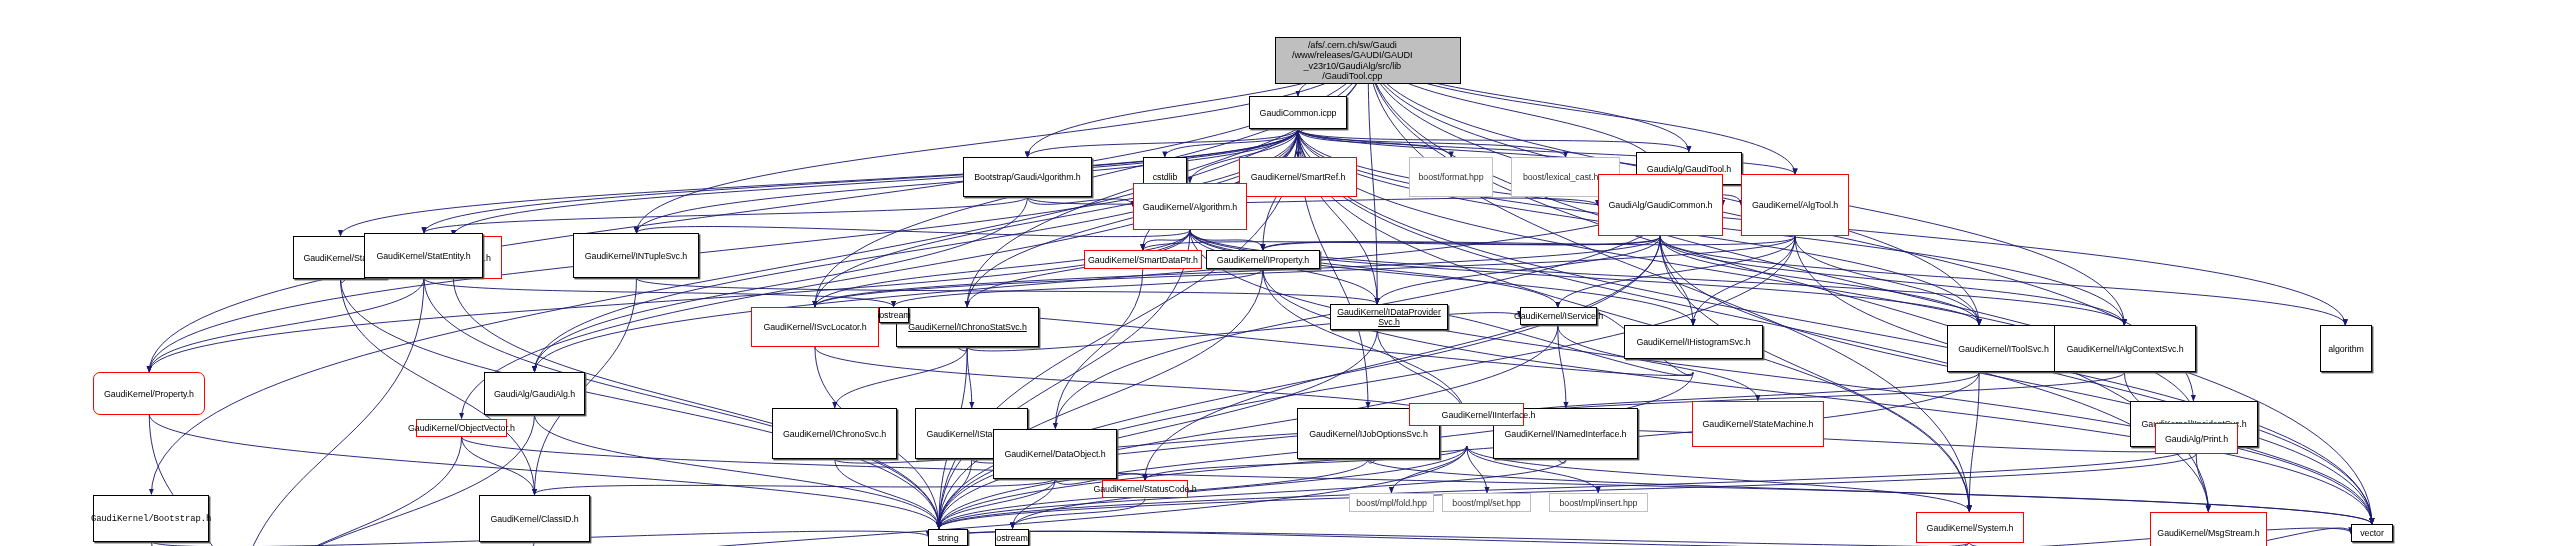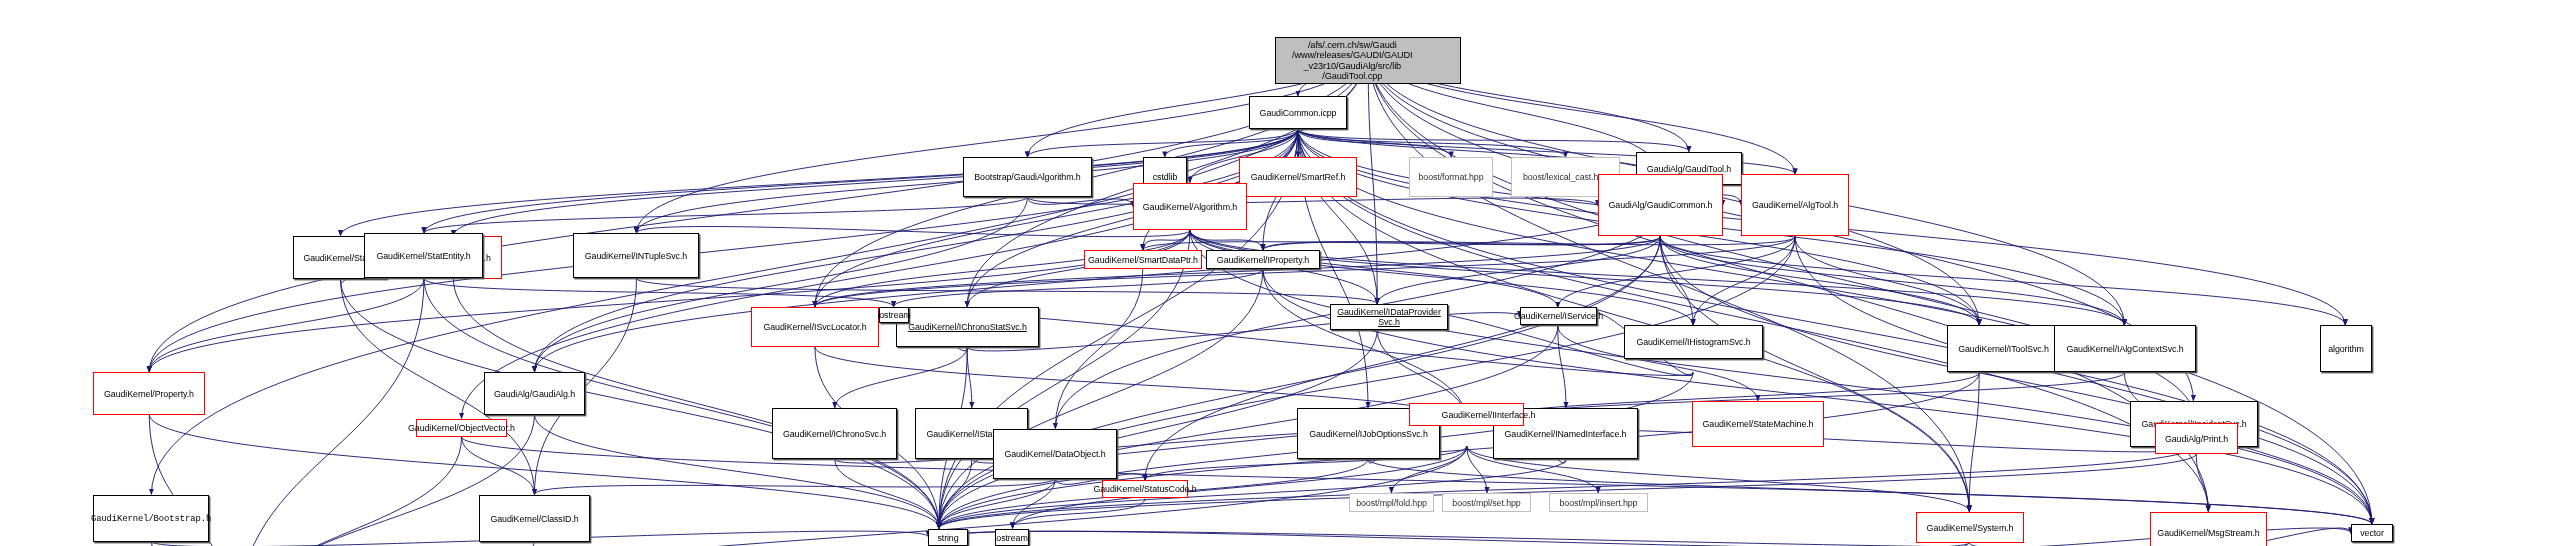--- a/index.html
+++ b/index.html
@@ -260,21 +260,21 @@
     </div>
     <div class="node" style="left: 1923px; top: 325px; width: 113px; height: 47px; margin-left: 24px;">
       <span class="lbl">GaudiKernel/IToolSvc.h</span>
     </div>
     <div class="node" style="left: 2054px; top: 325px; width: 142px; height: 47px;">
       <span class="lbl">GaudiKernel/IAlgContextSvc.h</span>
     </div>
     <div class="node" style="left: 2320px; top: 325px; width: 52px; height: 47px;">
       <span class="lbl">algorithm</span>
     </div>
-    <div class="node red" style="left: 93px; top: 372px; width: 112px; height: 43px;">
+    <div class="node red" style="left: 93px; top: 372px; width: 112px; height: 43px; border-radius: 7px;">
       <span class="lbl">GaudiKernel/Property.h</span>
     </div>
     <div class="node" style="left: 484px; top: 372px; width: 101px; height: 43px;">
       <span class="lbl">GaudiAlg/GaudiAlg.h</span>
     </div>
     <div class="node" style="left: 879px; top: 307px; width: 30px; height: 15.6px;">
       <span class="lbl">iostream</span>
     </div>
     <div class="node" style="left: 1330px; top: 304px; width: 118px; height: 25.5px; text-decoration: underline;">
       <span class="lbl" style="white-space: pre-line; line-height: 10px;">GaudiKernel/IDataProvider

